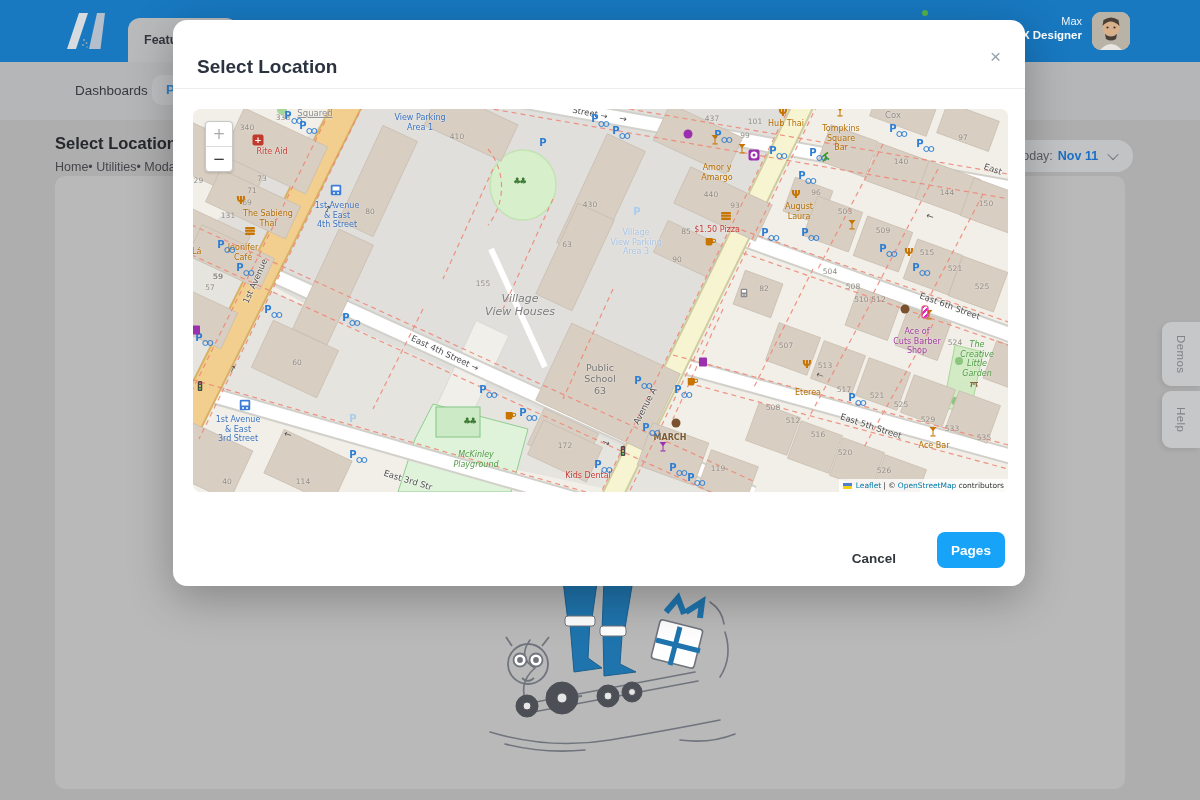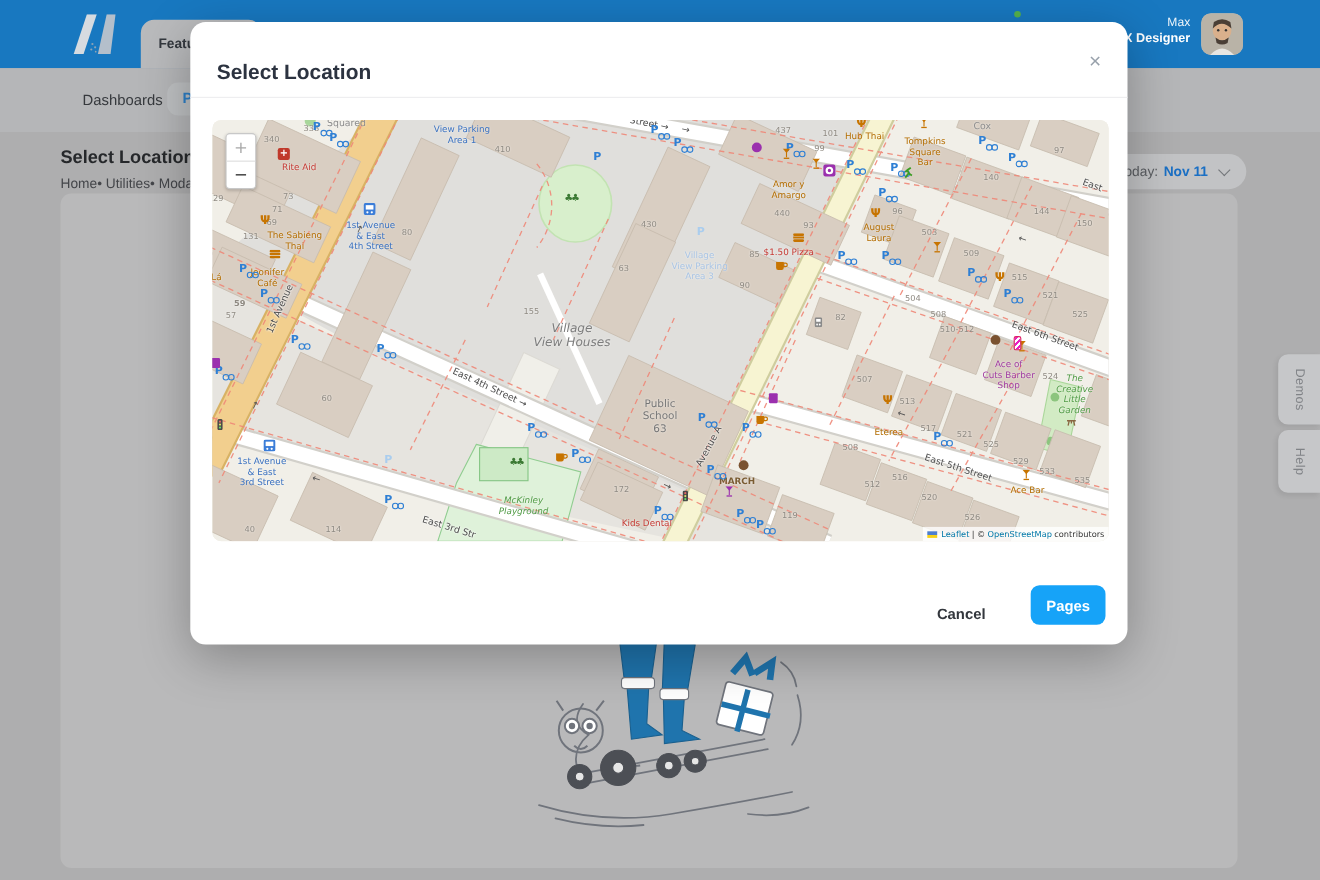--- a/index.html
+++ b/index.html
@@ -364,26 +364,26 @@
         <div class="lb num" style="left: 762px; top: 233px; transform: translate(-50%, -50%);">524</div>
         <div class="lb num" style="left: 593px; top: 236px; transform: translate(-50%, -50%);">507</div>
         <div class="lb num" style="left: 632px; top: 256px; transform: translate(-50%, -50%);">513</div>
         <div class="lb num" style="left: 651px; top: 280px; transform: translate(-50%, -50%);">517</div>
         <div class="lb num" style="left: 684px; top: 286px; transform: translate(-50%, -50%);">521</div>
         <div class="lb num" style="left: 708px; top: 295px; transform: translate(-50%, -50%);">525</div>
         <div class="lb num" style="left: 735px; top: 310px; transform: translate(-50%, -50%);">529</div>
         <div class="lb num" style="left: 759px; top: 319px; transform: translate(-50%, -50%);">533</div>
         <div class="lb num" style="left: 791px; top: 328px; transform: translate(-50%, -50%);">535</div>
         <div class="lb num" style="left: 580px; top: 298px; transform: translate(-50%, -50%);">508</div>
-        <div class="lb num" style="left: 600px; top: 311px; transform: translate(-50%, -50%); margin-top: 20px;">512</div>
+        <div class="lb num" style="left: 600px; top: 311px; transform: translate(-50%, -50%);">512</div>
         <div class="lb num" style="left: 625px; top: 325px; transform: translate(-50%, -50%);">516</div>
         <div class="lb num" style="left: 652px; top: 343px; transform: translate(-50%, -50%);">520</div>
         <div class="lb num" style="left: 691px; top: 361px; transform: translate(-50%, -50%);">526</div>
         <div class="lb num" style="left: 525px; top: 359px; transform: translate(-50%, -50%);">119</div>
-        <div class="lb gray" style="left: 122px; top: 4px; transform: translate(-50%, -50%);">Squared</div>
+        <div class="lb gray" style="left: 122px; top: 4px; transform: translate(-50%, -50%); text-decoration: underline;">Squared</div>
         <div class="lb gray" style="left: 332px; top: 393px; transform: translate(-50%, -50%);">Ageloff</div>
         <div class="lb area" style="left: 327px; top: 196px; transform: translate(-50%, -50%);">Village
 View Houses</div>
         <div class="lb ps" style="left: 407px; top: 270px; transform: translate(-50%, -50%);">Public
 School
 63</div>
         <div class="lb bl" style="left: 227px; top: 14px; transform: translate(-50%, -50%);">View Parking
 Area 1</div>
         <div class="lb bl" style="left: 144px; top: 106px; transform: translate(-50%, -50%);">1st Avenue
 &amp; East

